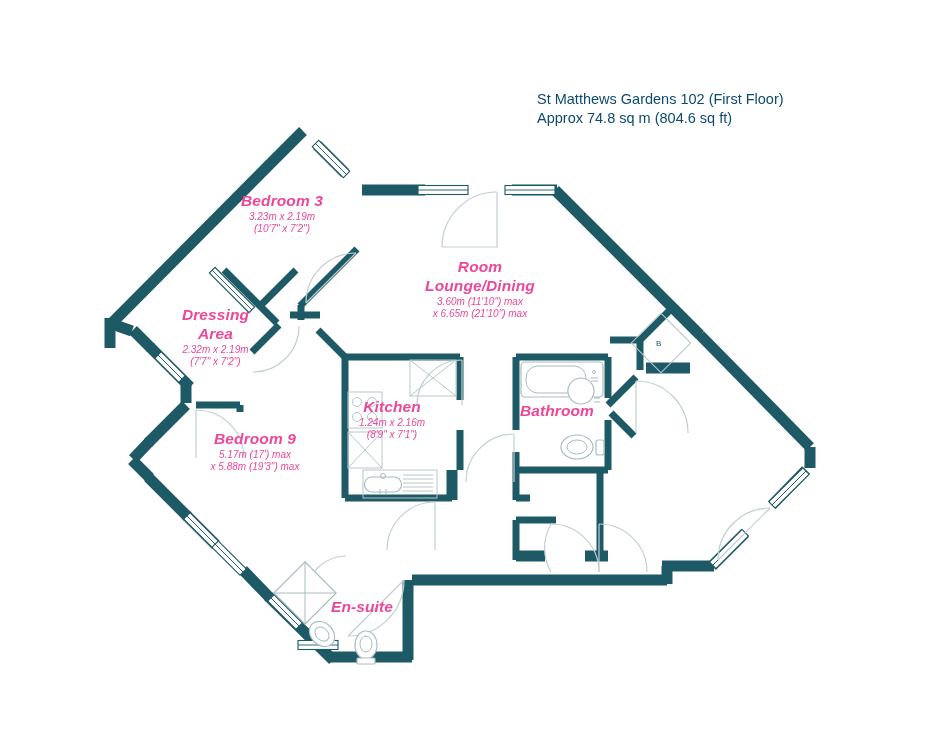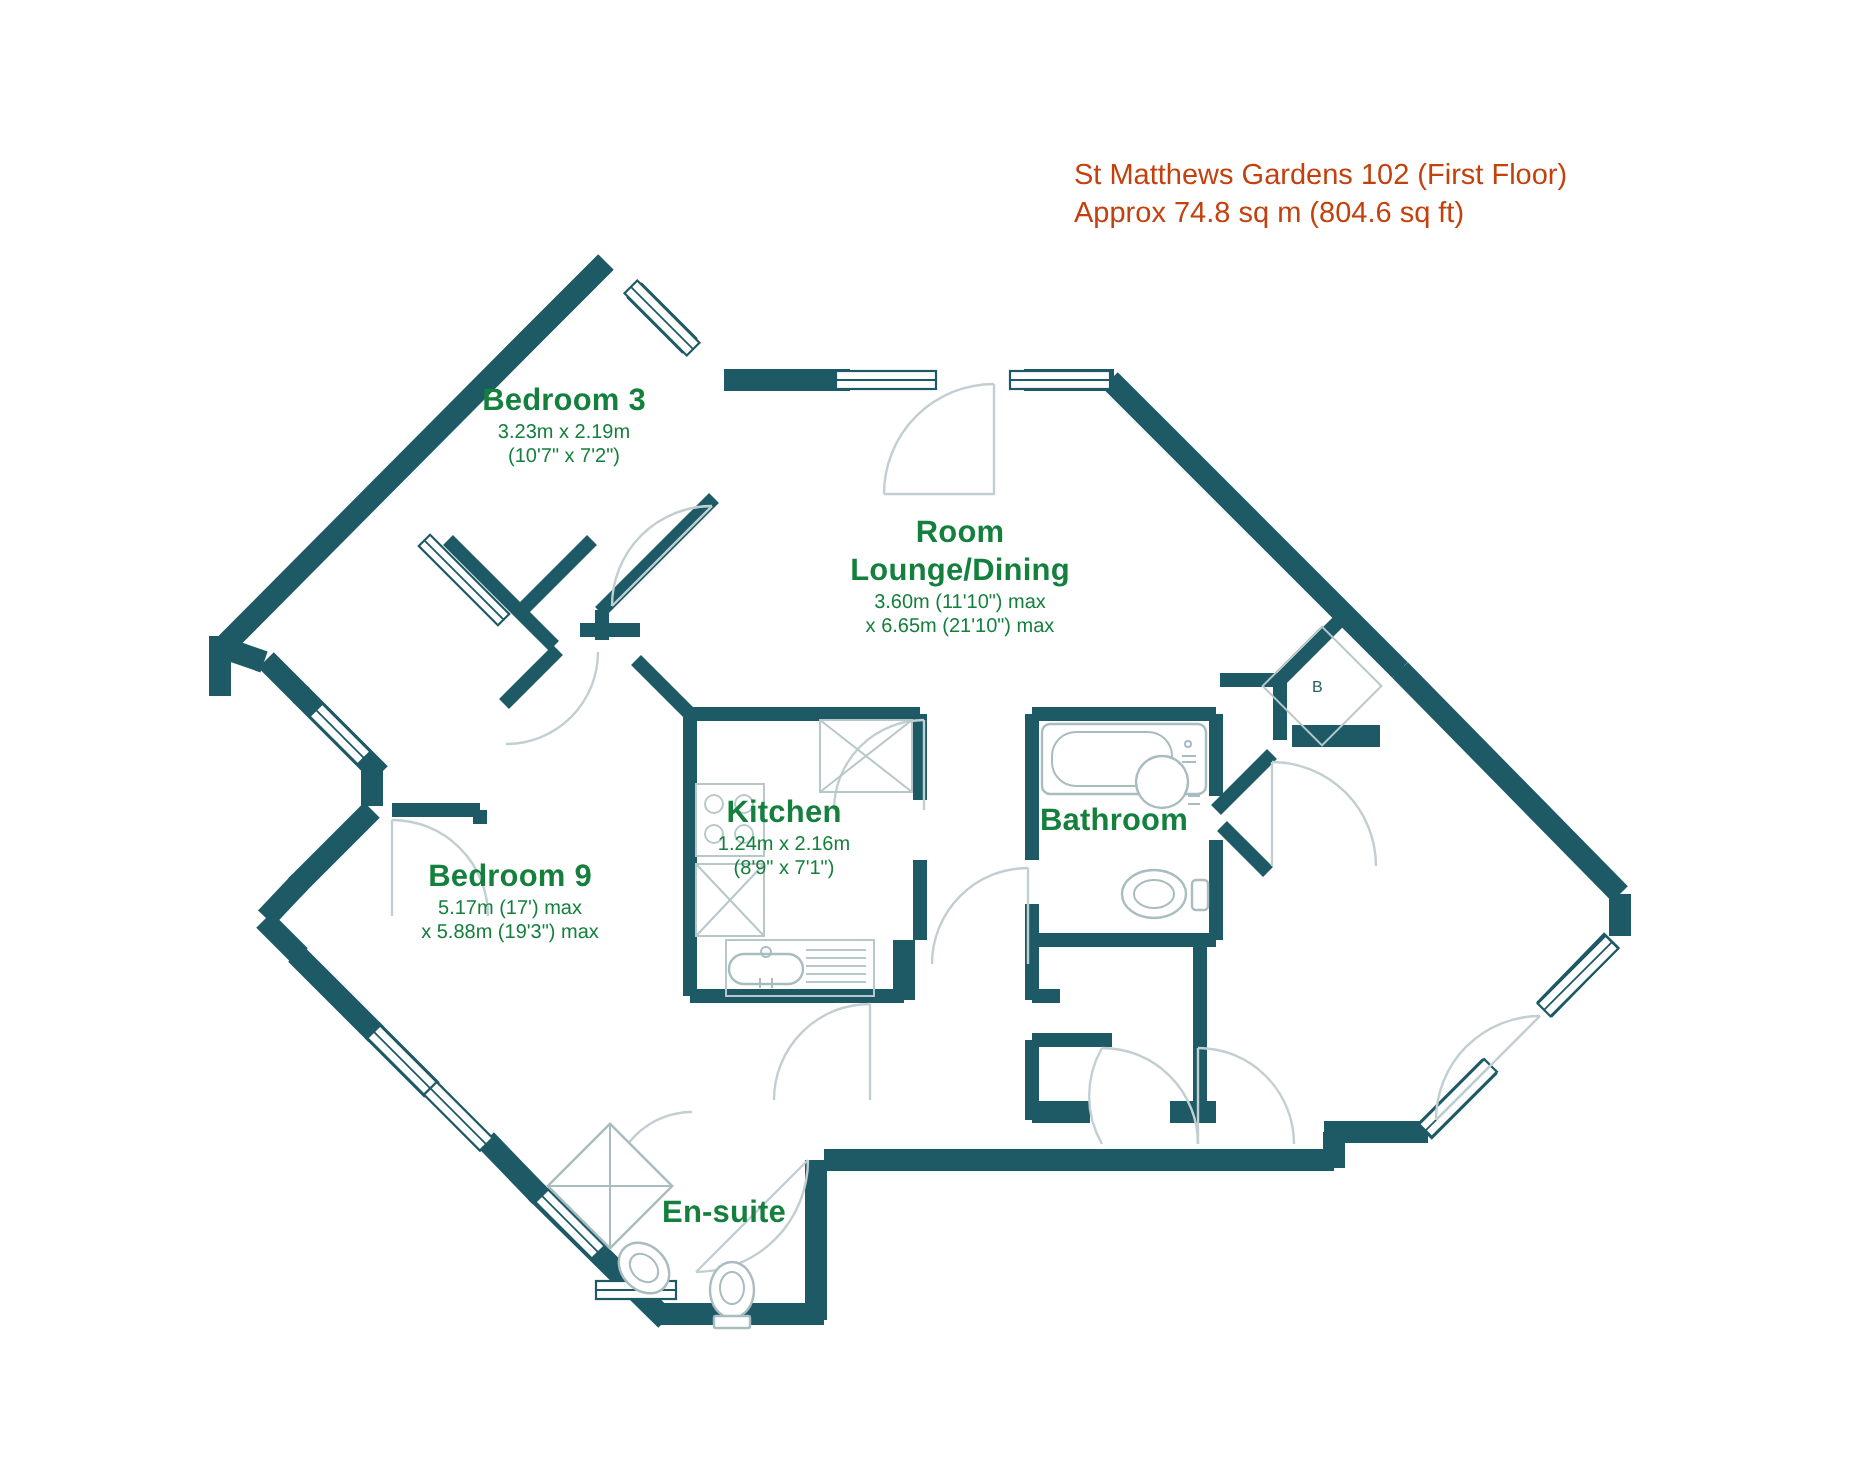--- a/index.html
+++ b/index.html
@@ -21,34 +21,35 @@
     height: 732px;
   }
   svg#floorplan {
     display: block;
     width: 935px;
     height: 732px;
   }
   .title-block {
     position: absolute;
     left: 537px;
-    top: 79px;
+    top: 90px;
     font-size: 14.5px;
     line-height: 19px;
-    color: #c2410c;
+    color: #0c4a6e;
     white-space: nowrap;
   }
   .title-line { display: block; }
 
   .room-label {
     position: absolute;
     text-align: center;
-    color: #15803d;
+    color: #ec4899;
     white-space: nowrap;
     line-height: 1.22;
+    font-style: italic;
   }
   .room-name {
     display: block;
     font-weight: bold;
     font-size: 15.5px;
     letter-spacing: 0.1px;
   }
   .room-dim {
     display: block;
     font-size: 10px;
@@ -357,20 +358,26 @@
     <span class="room-dim">(10'7" x 7'2")</span>
   </div>
 
   <div class="room-label" style="left:390px; top:258px; width:180px;">
     <span class="room-name">Room</span>
     <span class="room-name">Lounge/Dining</span>
     <span class="room-dim">3.60m (11'10") max</span>
     <span class="room-dim">x 6.65m (21'10") max</span>
   </div>
 
+  <div class="room-label" style="left:143px; top:306px; width:145px;">
+    <span class="room-name">Dressing</span>
+    <span class="room-name">Area</span>
+    <span class="room-dim">2.32m x 2.19m</span>
+    <span class="room-dim">(7'7" x 7'2")</span>
+  </div>
 
   <div class="room-label" style="left:160px; top:430px; width:190px;">
     <span class="room-name">Bedroom 9</span>
     <span class="room-dim">5.17m (17') max</span>
     <span class="room-dim">x 5.88m (19'3") max</span>
   </div>
 
   <div class="room-label" style="left:332px; top:398px; width:120px;">
     <span class="room-name">Kitchen</span>
     <span class="room-dim">1.24m x 2.16m</span>

